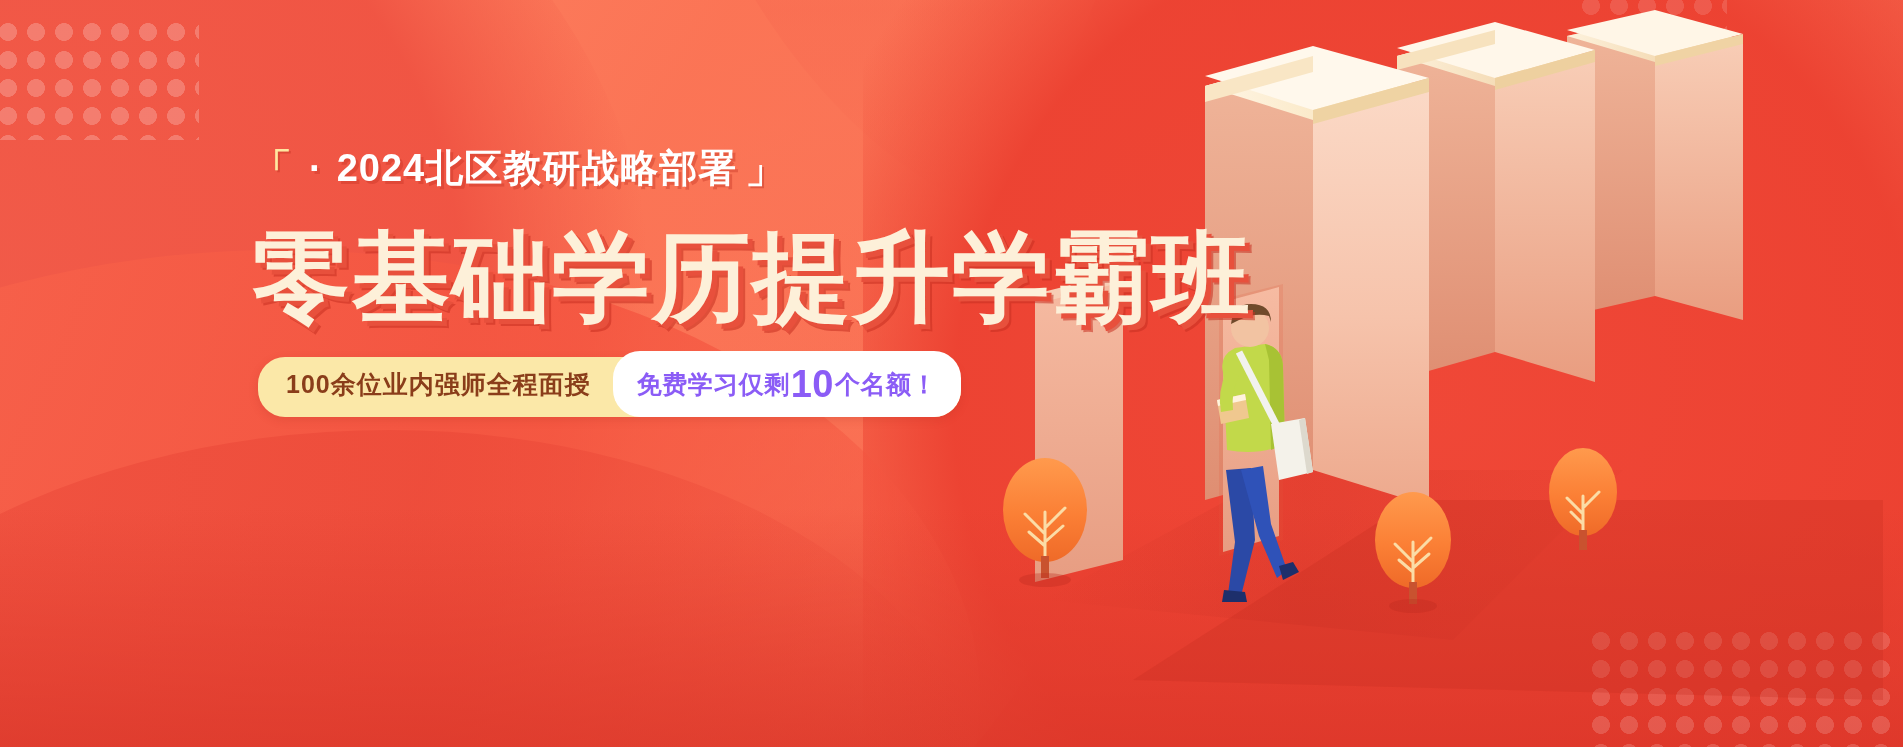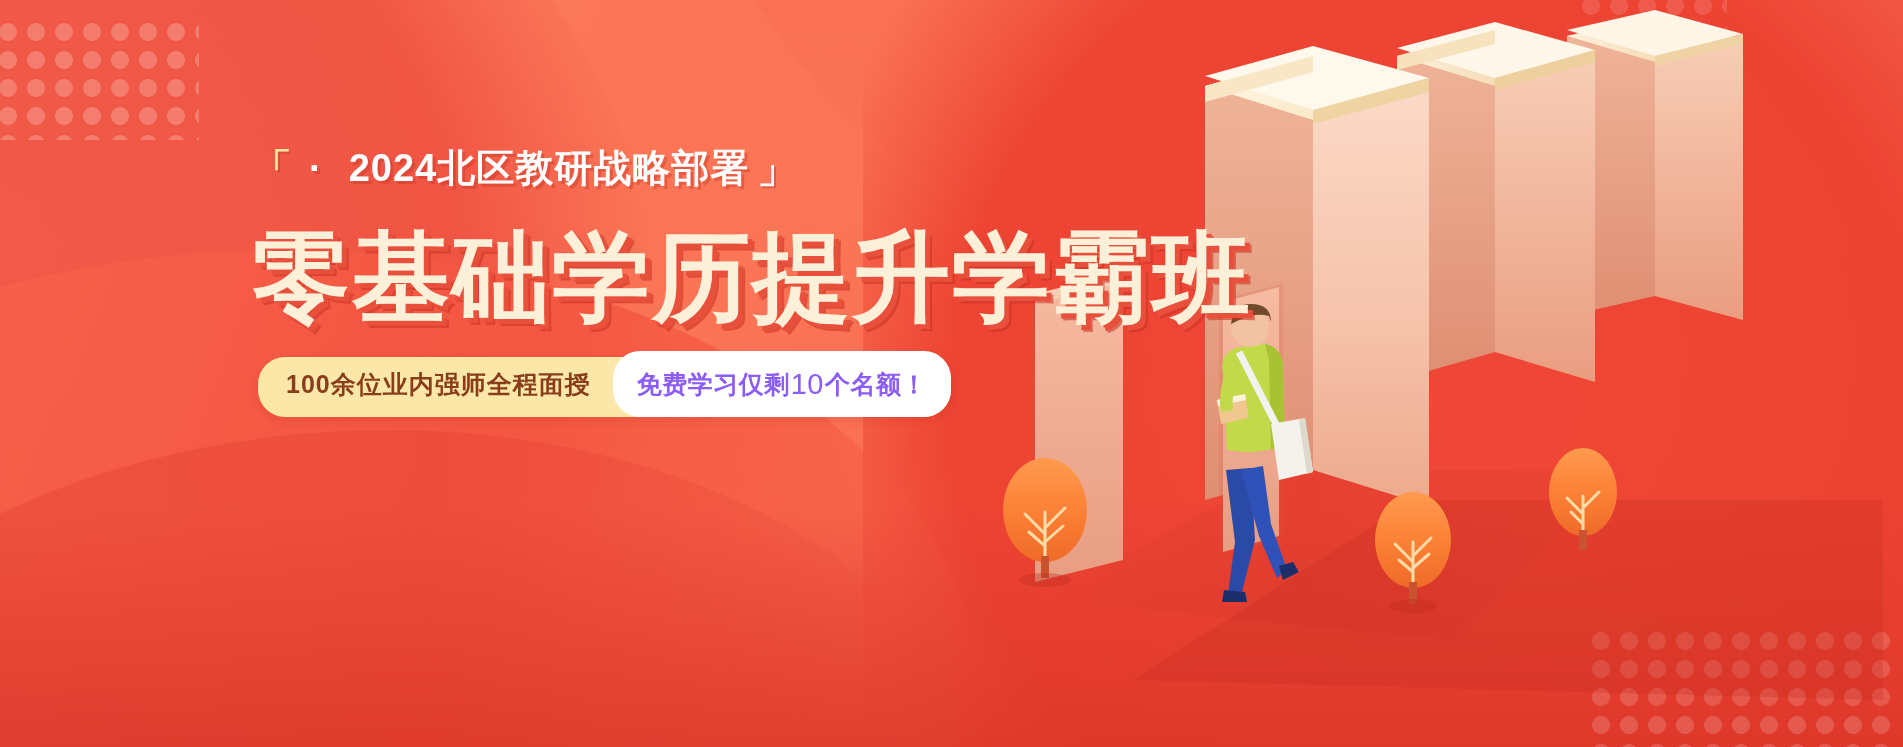--- a/index.html
+++ b/index.html
@@ -115,21 +115,20 @@
     color:#ffdf93;
     text-shadow:3px 3px 0 rgba(196,50,35,.40);
   }
   .sub-dot{
     color:#ffffff;padding:0 14px;
     text-shadow:3px 3px 0 rgba(196,50,35,.35);
   }
   .sub-white{
     color:#ffffff;
     text-shadow:3px 3px 0 rgba(196,50,35,.38);
-    margin-left:12px;
   }
 
   .title{
     margin-top:38px;
     font-size:98px;font-weight:800;
     letter-spacing:2px;line-height:1.05;white-space:nowrap;
     color:#fdf0d9;
     text-shadow:
       5px 5px 0 #e8503c,
       7px 7px 0 rgba(198,48,33,.55);
@@ -153,21 +152,21 @@
   .pill-right{
     background:#ffffff;
     border-radius:27px;
     height:66px;
     display:flex;align-items:center;
     padding:0 24px;
     color:#8b5cf6;
     font-size:25px;font-weight:800;letter-spacing:.5px;
     white-space:nowrap;
   }
-  .pill-num{font-size:29px;font-weight:400;padding:0 1px;}
+  .pill-num{font-size:38px;font-weight:700;padding:0 1px;}
 
   
   .scene{position:absolute;right:0;top:0;width:920px;height:747px;}
   .scene svg{display:block;width:100%;height:100%;}
 </style>
 </head>
 <body>
 
 <div class="banner">
 

